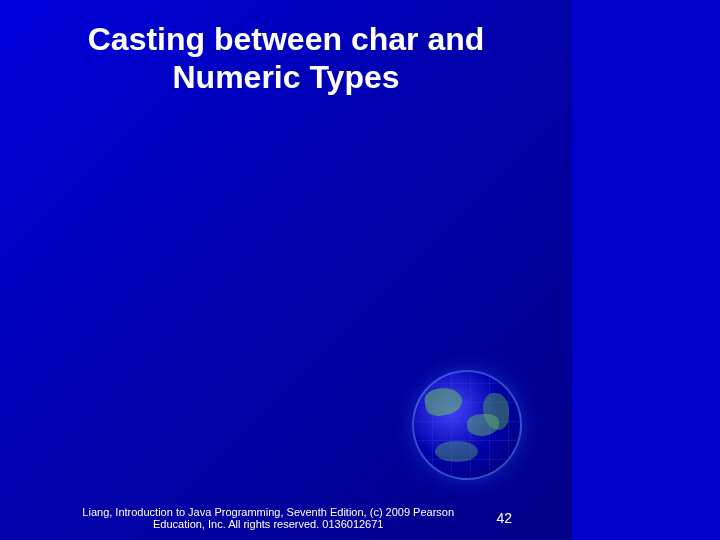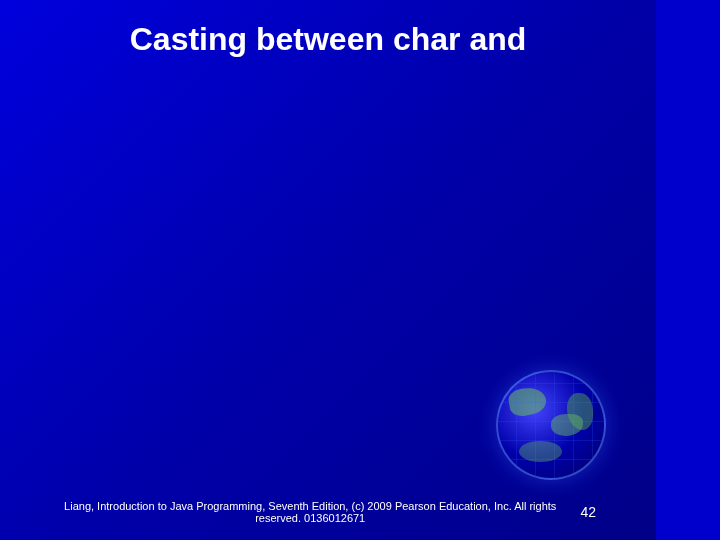--- a/index.html
+++ b/index.html
@@ -11,21 +11,21 @@
     body {
       width: 720px;
       height: 540px;
       background-color: #0000cc;
       font-family: 'Courier New', Courier, monospace;
       position: relative;
       overflow: hidden;
     }
 
     .slide-container {
-      width: 656px;
+      width: 572px;
       height: 540px;
       background: linear-gradient(135deg, #0000dd 0%, #0000aa 50%, #000088 100%);
       position: relative;
       display: flex;
       flex-direction: column;
       align-items: flex-start;
       padding: 20px 40px 10px 40px;
     }
 
     .title-area {
@@ -47,21 +47,21 @@
       color: white;
       font-family: 'Courier New', Courier, monospace;
       font-size: 22px;
       margin-bottom: 30px;
       letter-spacing: 0.5px;
       padding-left: 10px;
     }
 
     .footer {
       position: absolute;
-      bottom: 16px;
+      bottom: 10px;
       left: 0;
       right: 0;
       display: flex;
       justify-content: center;
       align-items: center;
       padding: 0 60px;
     }
 
     .footer-text {
       color: white;
@@ -167,20 +167,21 @@
     }
   </style>
 </head>
 <body>
 
 <div class="slide-container">
 
   <div class="title-area">
     <div class="title">
       <span>Casting between char and</span><br>
+      <span>Numeric Types</span>
     </div>
   </div>
 
 
 
   <div class="globe-container">
     <div class="globe">
       <div class="globe-grid"></div>
       <div class="globe-land1"></div>
       <div class="globe-land2"></div>

